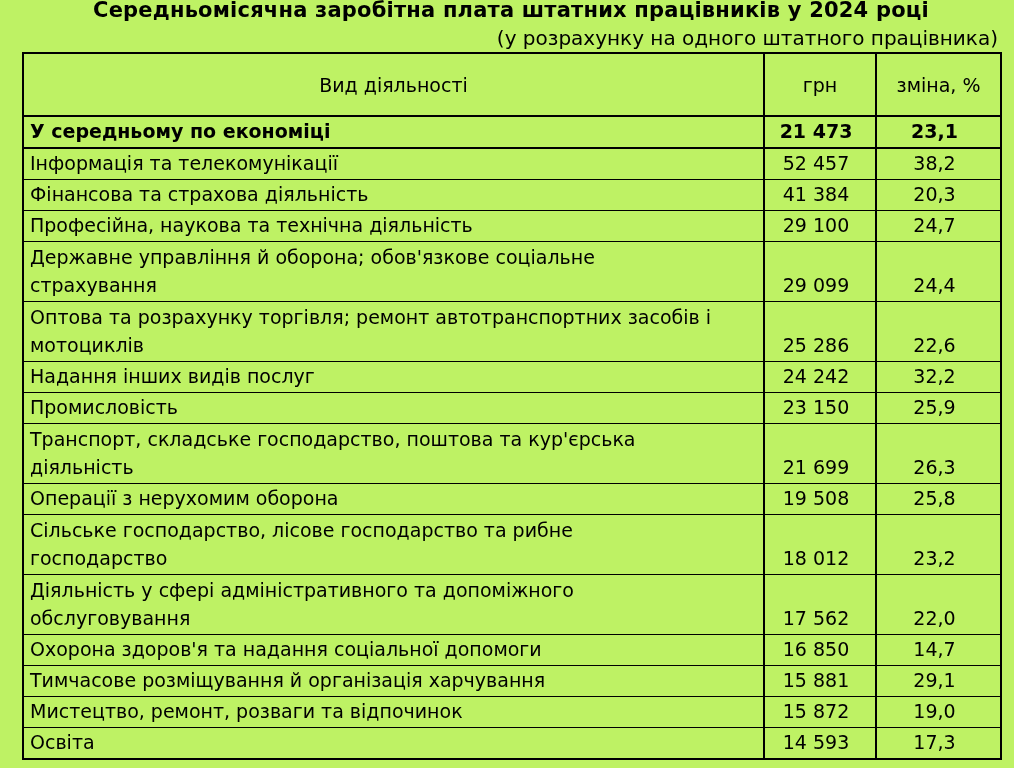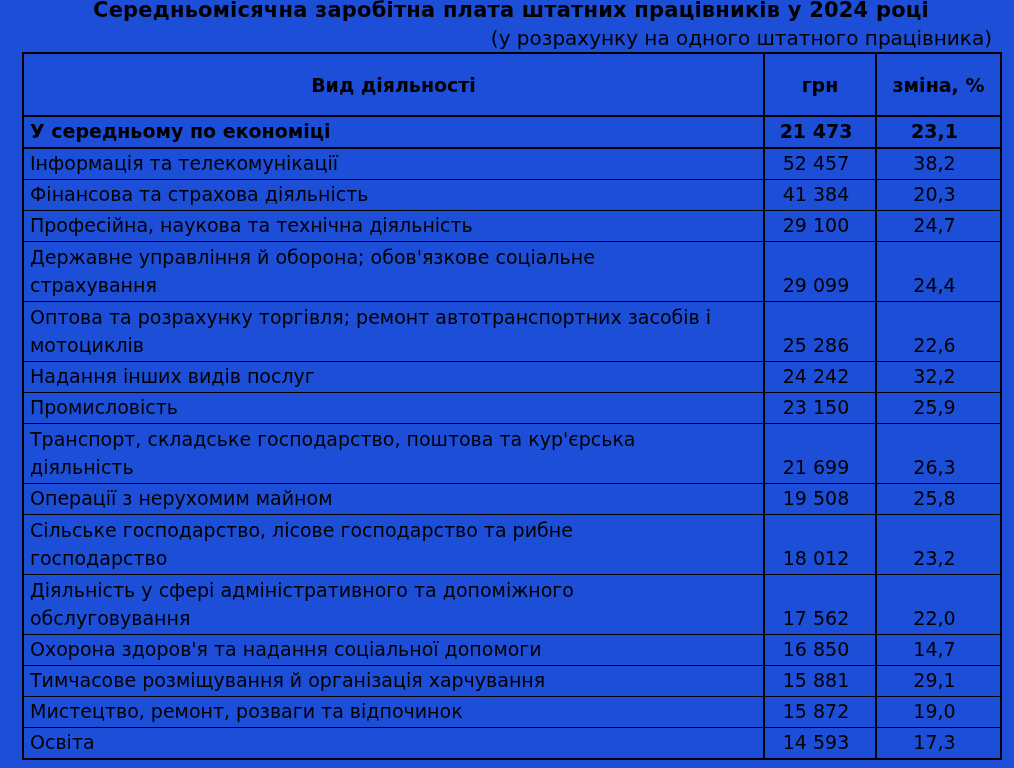--- a/index.html
+++ b/index.html
@@ -7,38 +7,38 @@
     width: 1014px;
     height: 768px;
     background: #ffffff;
     font-family: "DejaVu Sans", "Liberation Sans", sans-serif;
     color: #000000;
   }
   .page {
     position: relative;
     width: 1014px;
     height: 768px;
-    background: #1d4ed8;
+    background: #bef264;
     overflow: hidden;
   }
   .title {
     position: absolute;
     top: -3px;
     left: 22px;
     width: 978px;
     text-align: center;
     font-size: 21px;
     font-weight: bold;
     line-height: 27px;
     letter-spacing: 0.2px;
   }
   .subtitle {
     position: absolute;
     top: 25px;
-    left: 24px;
+    left: 30px;
     width: 968px;
     text-align: right;
     font-size: 20px;
     line-height: 26px;
   }
   table.wage-table {
     position: absolute;
     top: 52px;
     left: 22px;
     width: 978px;
@@ -54,21 +54,21 @@
     border: 1px solid #000;
     font-size: 19px;
     overflow: hidden;
   }
   
   td.num, th.num-h { border-left: 2px solid #000; }
 
   thead tr { height: 63px; }
   thead th {
     border-bottom: 2px solid #000;
-    font-weight: bold;
+    font-weight: normal;
     text-align: center;
     vertical-align: middle;
   }
   tr.summary { height: 30px; }
   tr.summary td {
     border-bottom: 2px solid #000;
     font-weight: bold;
   }
   tr.row-1 { height: 28px; padding-left: 44px; }
   tr.row-2 { height: 60px; }
@@ -150,21 +150,21 @@
         <td class="num">23 150</td>
         <td class="num">25,9</td>
       </tr>
       <tr class="row-2">
         <td class="label">Транспорт, складське господарство, поштова та кур'єрська
 діяльність</td>
         <td class="num">21 699</td>
         <td class="num">26,3</td>
       </tr>
       <tr class="row-1">
-        <td class="label">Операції з нерухомим майном</td>
+        <td class="label">Операції з нерухомим оборона</td>
         <td class="num">19 508</td>
         <td class="num">25,8</td>
       </tr>
       <tr class="row-2">
         <td class="label">Сільське господарство, лісове господарство та рибне
 господарство</td>
         <td class="num">18 012</td>
         <td class="num">23,2</td>
       </tr>
       <tr class="row-2">

